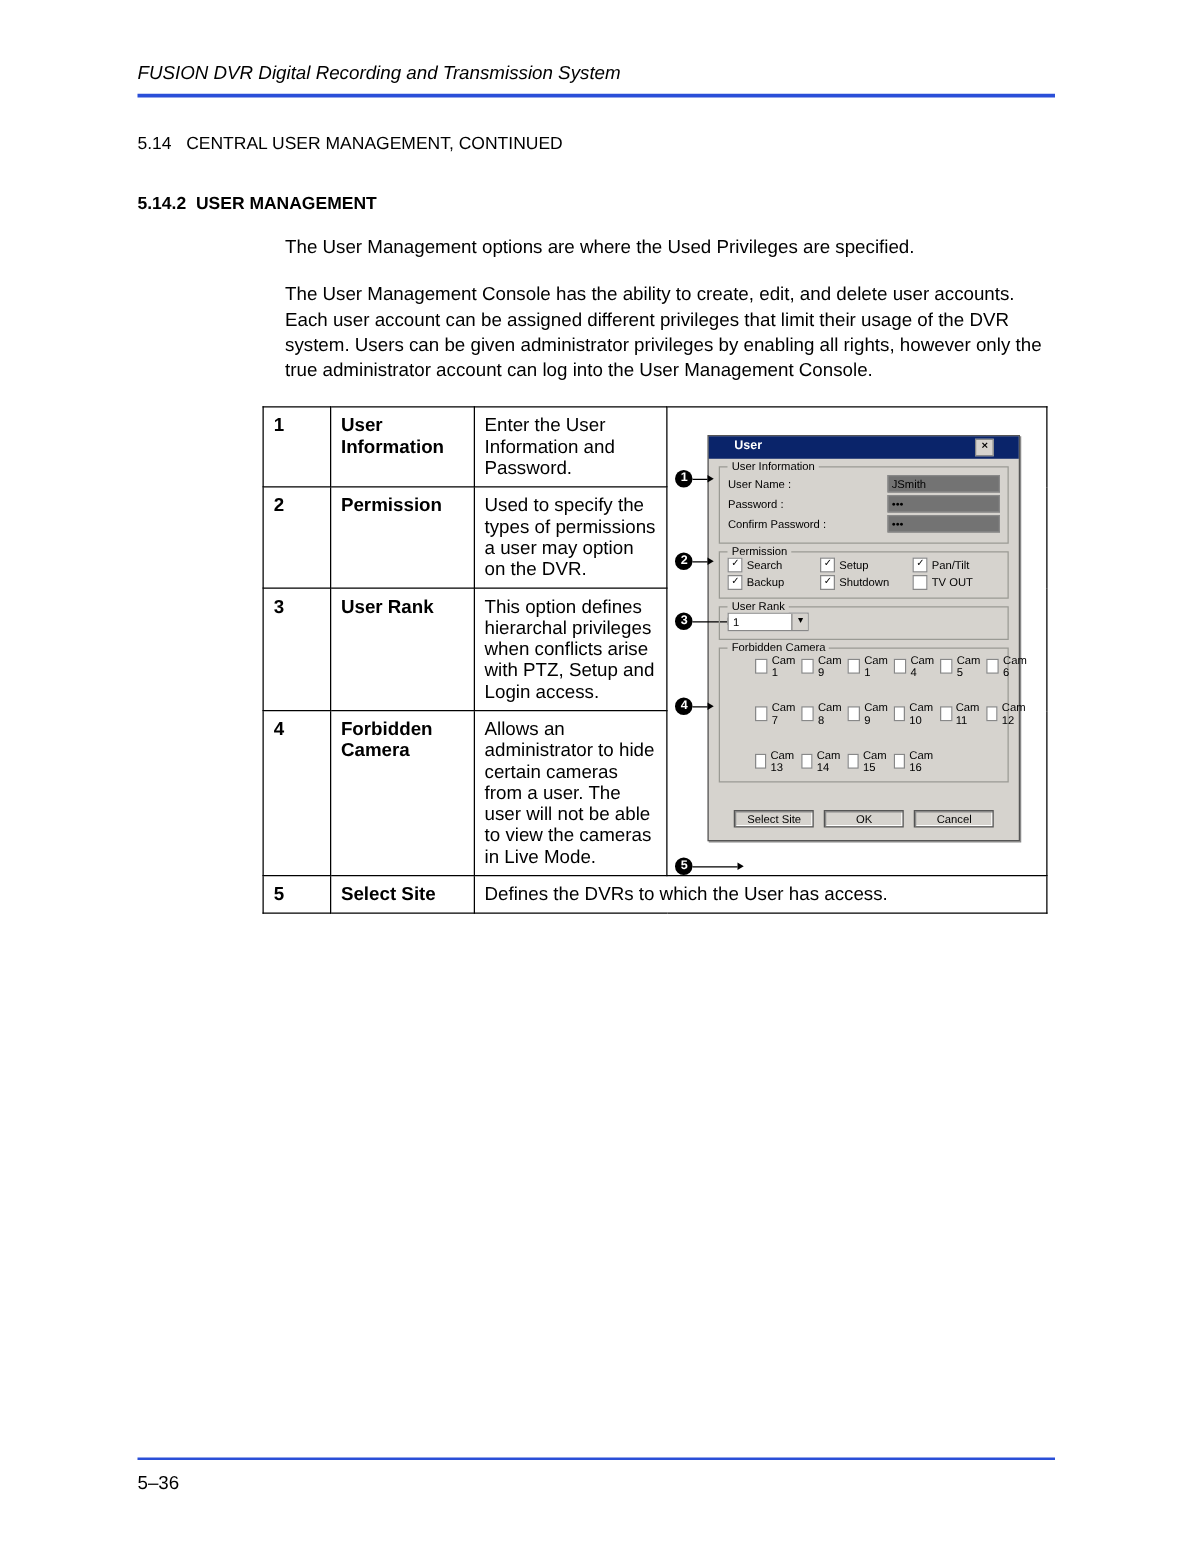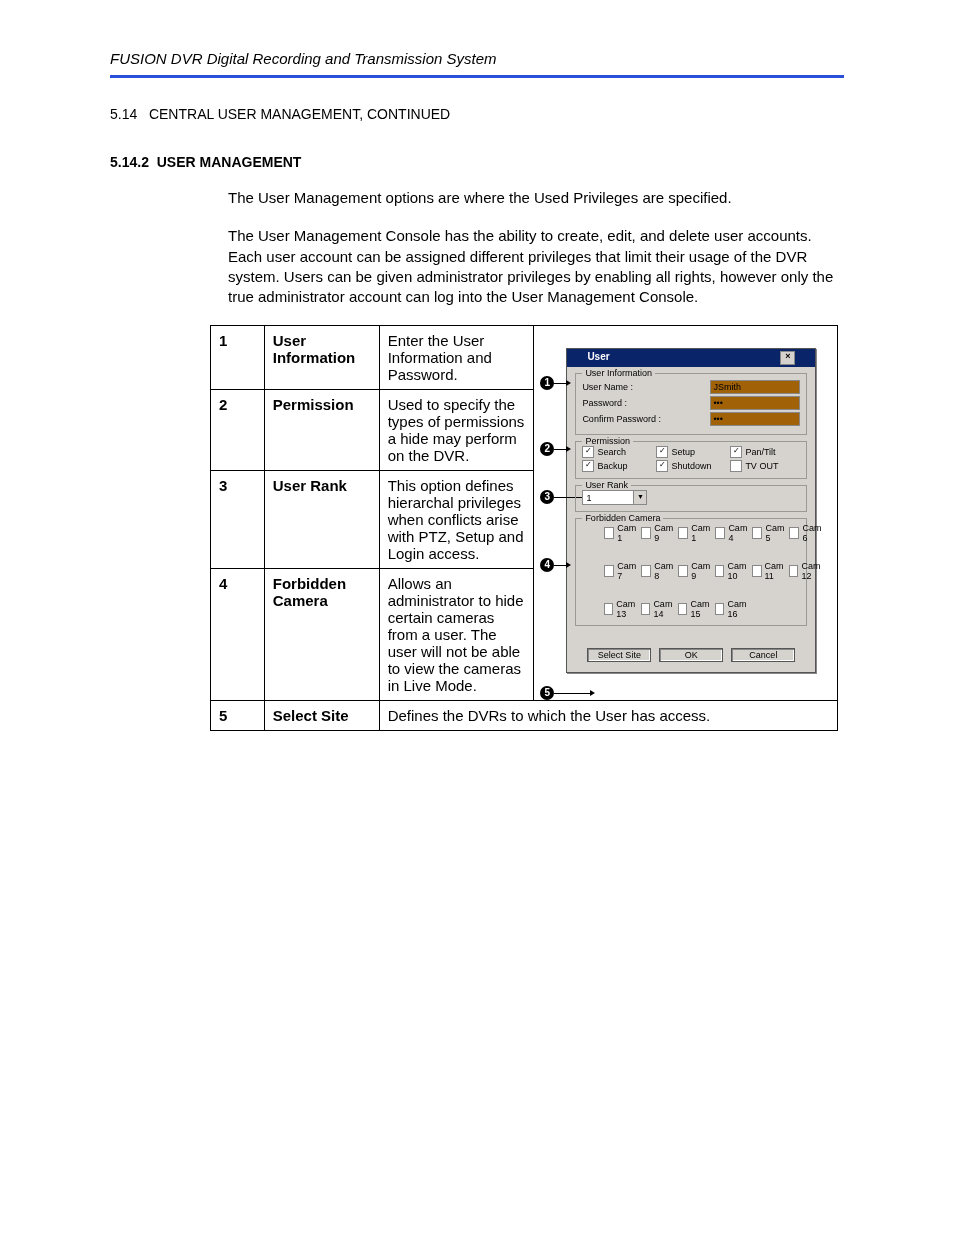--- a/index.html
+++ b/index.html
@@ -109,21 +109,21 @@
   .field-row {
     display: flex;
     align-items: center;
     margin: 2px 0;
     gap: 48px;
   }
   .field-row .lbl { width: 80px; font-size: 9px; }
   .field-row .inp {
     flex: 1;
     height: 12px;
-    background: #a16207;
+    background: #737373;
     border: 1px solid #888;
     font-size: 9px;
     padding: 0 2px;
     line-height: 12px;
     overflow: hidden;
   }
   .perm-grid {
     display: grid;
     grid-template-columns: 1fr 1fr 1fr;
     gap: 2px 4px;
@@ -417,33 +417,37 @@
               <div class="dlg-btn">OK</div>
               <div class="dlg-btn">Cancel</div>
             </div>
           </div>
         </div>
       </td>
     </tr>
     <tr>
       <td class="col-num">2</td>
       <td class="col-name">Permission</td>
-      <td class="col-desc">Used to specify the types of permissions a hide may perform on the DVR.</td>
+      <td class="col-desc">Used to specify the types of permissions a user may option on the DVR.</td>
     </tr>
     <tr>
       <td class="col-num">3</td>
       <td class="col-name">User Rank</td>
       <td class="col-desc">This option defines hierarchal privileges when conflicts arise with PTZ, Setup and Login access.</td>
     </tr>
     <tr>
       <td class="col-num">4</td>
       <td class="col-name">Forbidden Camera</td>
       <td class="col-desc">Allows an administrator to hide certain cameras from a user. The user will not be able to view the cameras in Live Mode.</td>
     </tr>
     <tr>
       <td class="col-num">5</td>
       <td class="col-name">Select Site</td>
       <td class="col-desc" colspan="2">Defines the DVRs to which the User has access.</td>
     </tr>
   </tbody>
     </table>
 
+  <div class="footer">
+    <div class="footer-rule"></div>
+    <div class="page-num">5–36</div>
+  </div>
 </div>
 
 </body></html>

